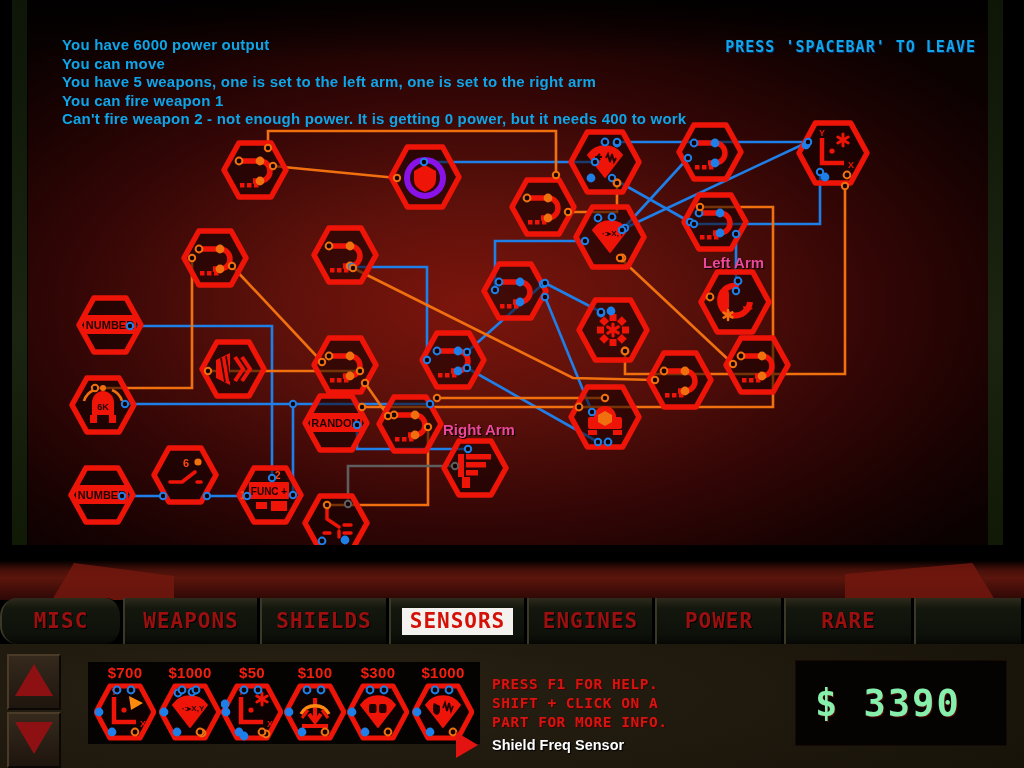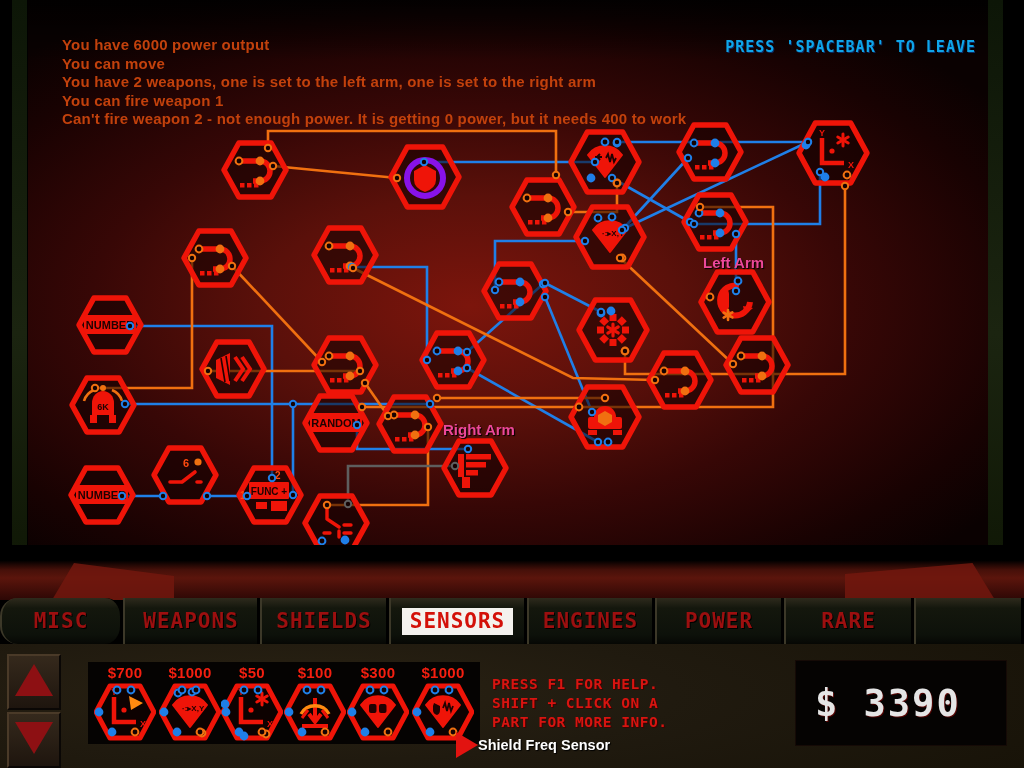--- a/index.html
+++ b/index.html
@@ -9,21 +9,21 @@
   #board-bg{position:absolute;left:28px;top:0;width:962px;height:556px;
     background:radial-gradient(ellipse 68% 62% at 46% 55%, #7c150c 0%, #5a100a 32%, #370706 58%, #180202 85%, #0a0101 100%);}
   #board-top-shade{position:absolute;left:28px;top:0;width:962px;height:60px;
     background:linear-gradient(180deg,rgba(0,0,0,.85),rgba(0,0,0,0));}
   .pillar{position:absolute;top:0;height:556px;width:15px;
     background:linear-gradient(180deg,#0d1607,#1b2410 60%,#101806);}
   #pillar-left{left:12px;}
   #pillar-right{left:988px;}
   #svg-wrap{position:absolute;left:0;top:0;width:1024px;height:600px;}
   
-  #status-lines{position:absolute;left:62px;top:36px;color:#c2410c;font-size:15px;
+  #status-lines{position:absolute;left:62px;top:36px;color:#0ea5e9;font-size:15px;
     font-weight:bold;line-height:18.5px;letter-spacing:.2px;}
   #leave-text{position:absolute;right:48px;top:38px;color:#0ea5e9;font-size:15px;
     font-family:"DejaVu Sans Mono",monospace;font-weight:bold;letter-spacing:1px;
     text-shadow:1px 1px 0 #0c2a60;}
   .arm-label{position:absolute;color:#ec4899;font-size:15px;font-weight:bold;
     text-shadow:1px 1px 1px #000;}
   #left-arm-label{left:703px;top:254px;}
   #right-arm-label{left:443px;top:421px;}
   
   #desk{position:absolute;left:0;top:545px;width:1024px;height:55px;
@@ -53,27 +53,27 @@
   .tri-down{width:0;height:0;margin:8px auto;border-left:19px solid transparent;
     border-right:19px solid transparent;border-top:32px solid #8d1013;}
   #shop-panel{position:absolute;left:88px;top:18px;width:392px;height:82px;background:#050302;}
   .price{position:absolute;top:2px;color:#f51f10;font-weight:bold;font-size:15px;
     transform:translateX(-50%);letter-spacing:.3px;}
   #help-text{position:absolute;left:492px;top:31px;color:#d81410;
     font-family:"DejaVu Sans Mono",monospace;font-weight:bold;font-size:14.5px;
     line-height:19px;letter-spacing:.5px;text-shadow:1px 1px 0 #3a0402;}
   #money-panel{position:absolute;left:795px;top:16px;width:212px;height:86px;
     background:#050302;box-shadow:inset 0 0 0 1px #150a06;}
-  #money-value{position:absolute;left:20px;top:22px;color:#e5e5e5;font-size:37px;
+  #money-value{position:absolute;left:20px;top:22px;color:#86efac;font-size:37px;
     font-family:"DejaVu Sans Mono",monospace;font-weight:bold;letter-spacing:2px;
     text-shadow:1px 1px 0 #550503;}
   #tooltip{position:absolute;left:456px;top:88px;display:flex;align-items:center;}
   #tooltip-arrow{width:0;height:0;border-top:13px solid transparent;
     border-bottom:13px solid transparent;border-left:22px solid #e21310;}
-  #tooltip-text{margin-left:0;color:#fff;font-size:14.5px;font-weight:bold;
+  #tooltip-text{margin-left:14px;color:#fff;font-size:14.5px;font-weight:bold;
     text-shadow:1px 1px 1px #000;}
 </style>
 </head>
 <body>
 
 <div id="stage">
   <div id="board-bg"></div>
   <div id="board-top-shade"></div>
   <div class="pillar" id="pillar-left"></div>
   <div class="pillar" id="pillar-right"></div>
@@ -436,21 +436,21 @@
           <circle cx="620" cy="258" r="3.2" fill="#140202" stroke="#f07010" stroke-width="2"></circle>
           <circle cx="733" cy="364" r="3.2" fill="#140202" stroke="#f07010" stroke-width="2"></circle>
           <circle cx="455" cy="466" r="3.2" fill="#140202" stroke="#5e5e5e" stroke-width="2"></circle>
           <circle cx="348" cy="504" r="3.2" fill="#140202" stroke="#5e5e5e" stroke-width="2"></circle>
         </g>
       </svg></div>
 
   <div id="status-lines">
       <div>You have 6000 power output</div>
       <div>You can move</div>
-      <div>You have 2 weapons, one is set to the left arm, one is set to the right arm</div>
+      <div>You have 5 weapons, one is set to the left arm, one is set to the right arm</div>
       <div>You can fire weapon 1</div>
       <div>Can't fire weapon 2 - not enough power. It is getting 0 power, but it needs 400 to work</div>
     </div>
   <div id="leave-text">PRESS 'SPACEBAR' TO LEAVE</div>
   <div id="left-arm-label" class="arm-label">Left Arm</div>
   <div id="right-arm-label" class="arm-label">Right Arm</div>
 
   <div id="desk">
     <div class="desk-wedge" id="desk-wedge-l"></div>
     <div class="desk-wedge" id="desk-wedge-r"></div>

